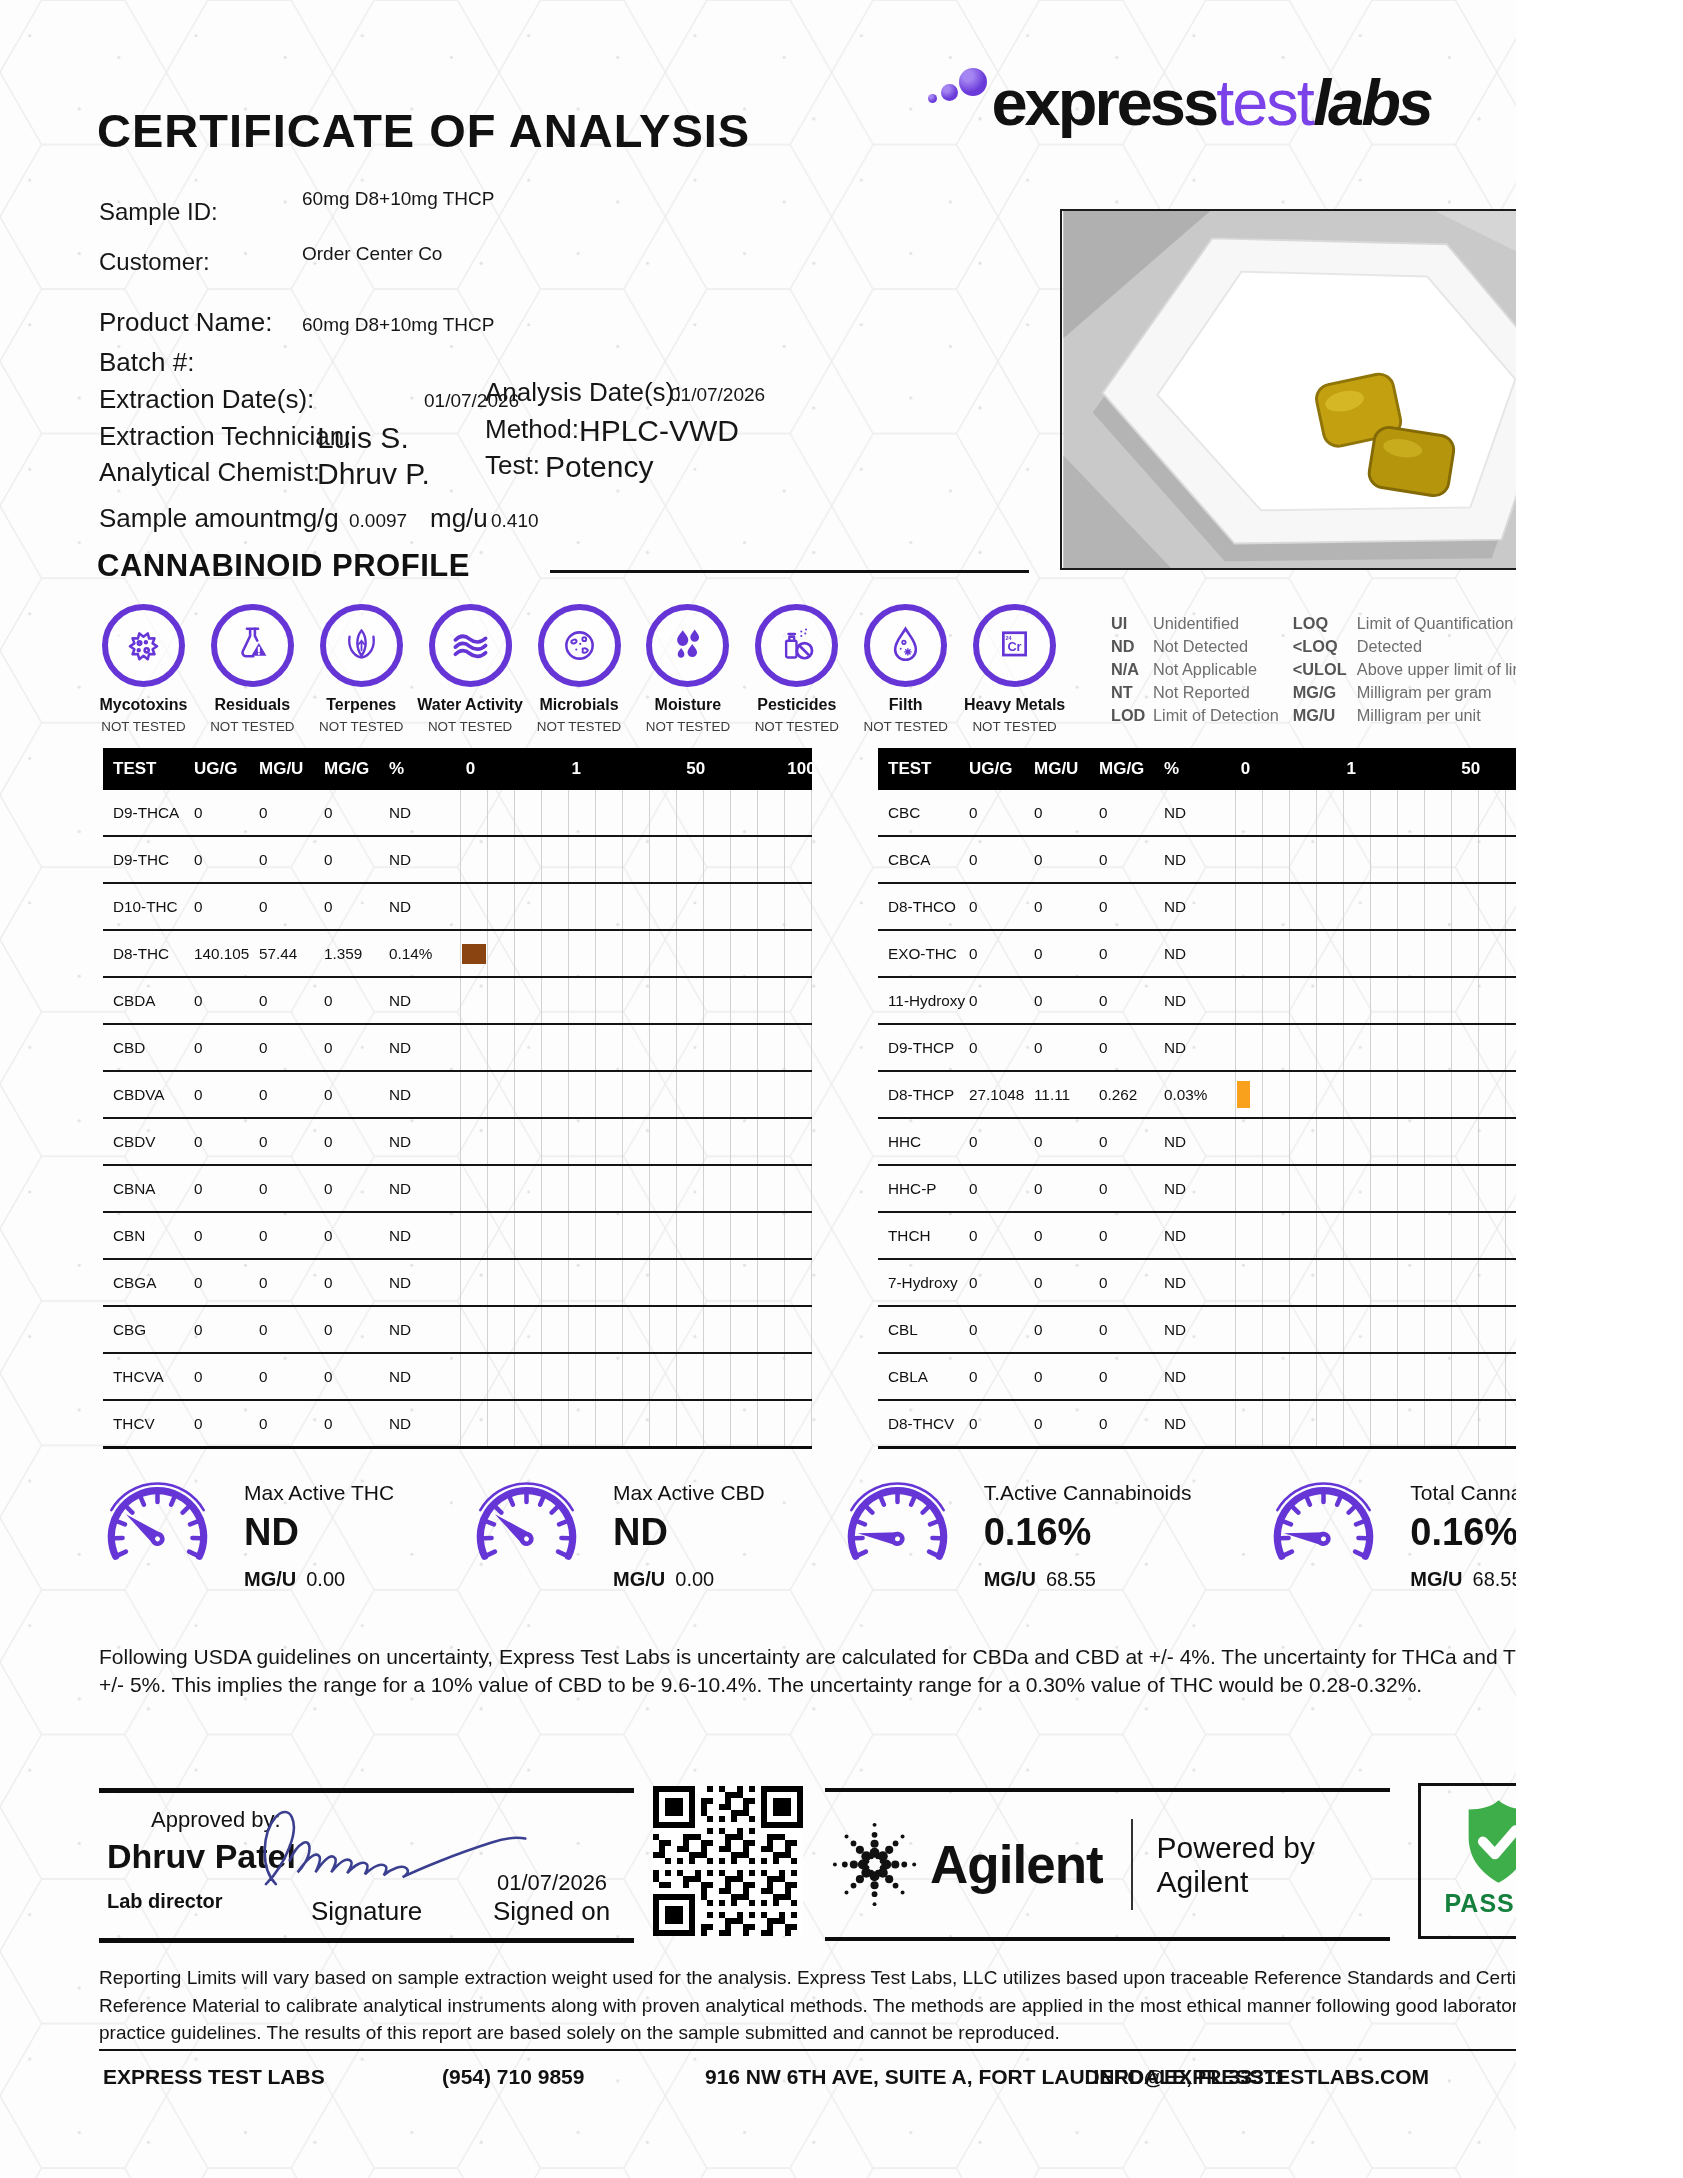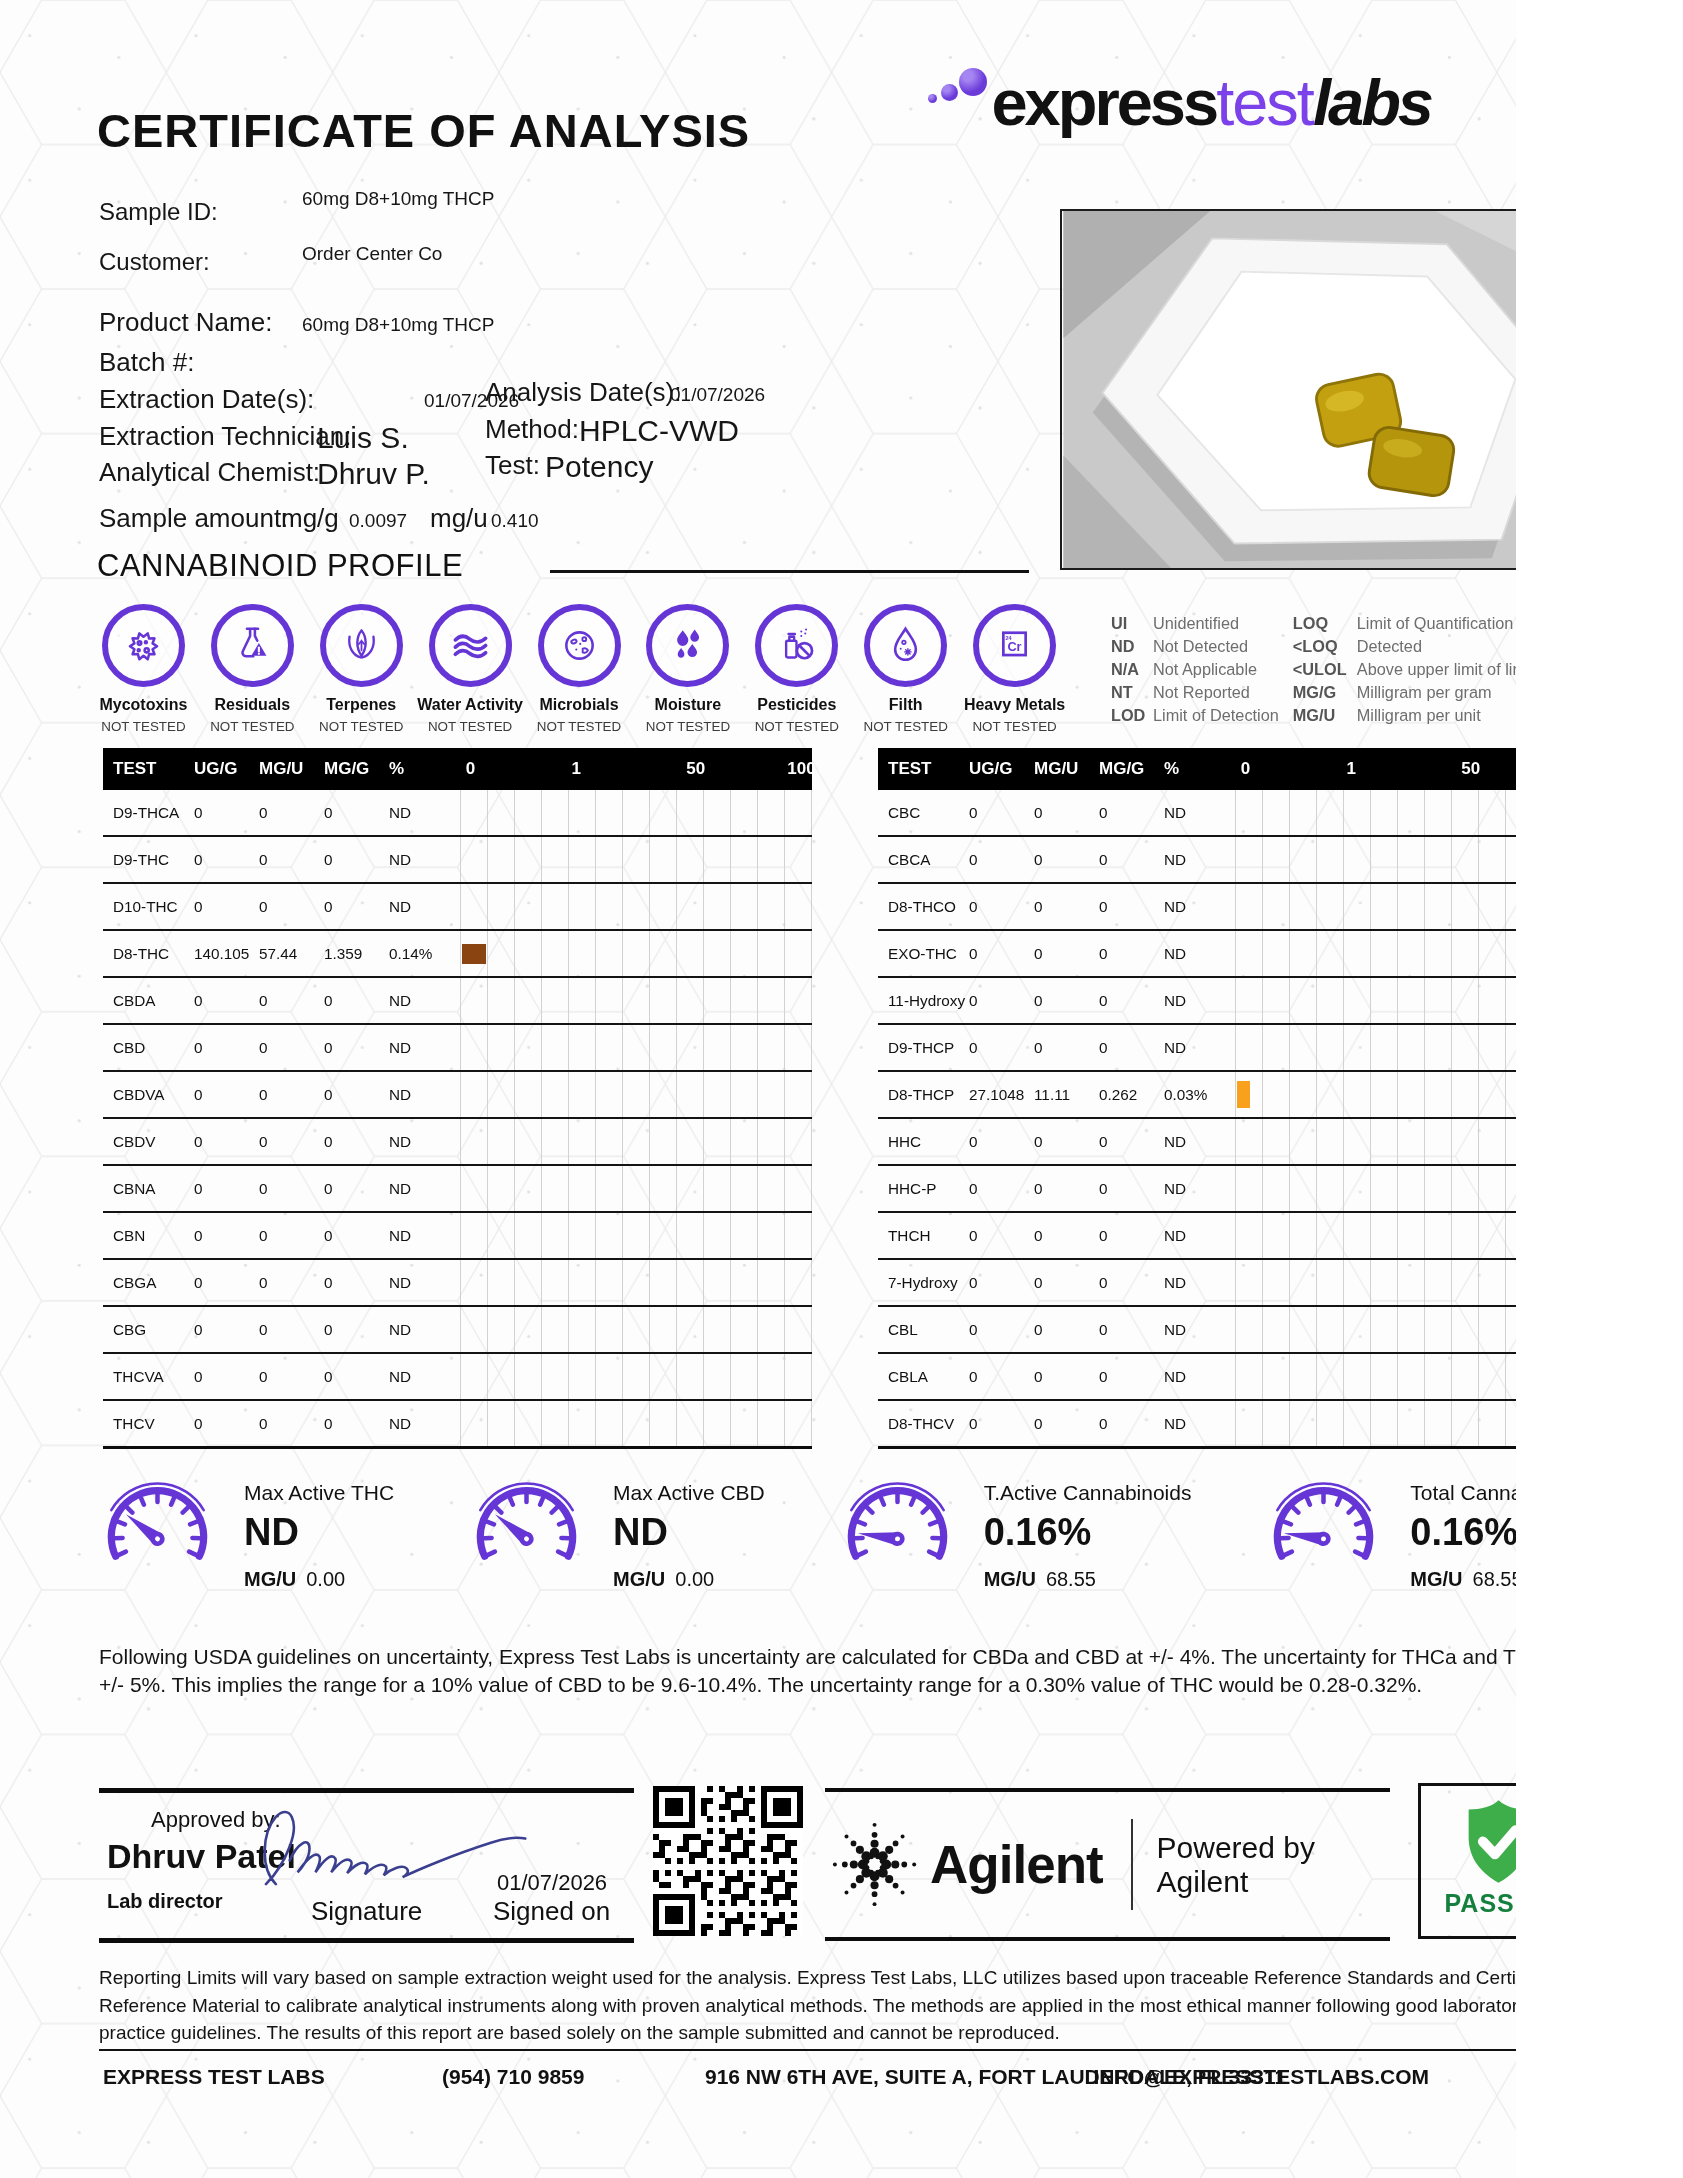--- a/index.html
+++ b/index.html
@@ -19,21 +19,21 @@
   .lt{font-size:65px;font-weight:300;letter-spacing:-2px;color:#7a42e8;}
   .ll{font-size:65px;font-weight:800;font-style:italic;letter-spacing:-3px;}
   
   .lbl{position:absolute;font-size:26px;color:#161616;}
   .lbl.big{font-size:24px;margin-top:24px;}
   .val{position:absolute;font-size:19px;color:#161616;}
   .val.md{font-size:30px;}
   
   .photo{position:absolute;left:1060px;top:209px;width:536px;height:361px;border:2px solid #1c1c1c;box-sizing:border-box;}
   
-  .sect{position:absolute;left:97px;top:548px;font-size:31px;font-weight:400;letter-spacing:0.5px;}
+  .sect{position:absolute;left:97px;top:548px;font-size:31px;font-weight:700;letter-spacing:0.5px;}
   .sectline{position:absolute;left:550px;top:570px;width:479px;height:3px;background:#111;}
   
   .icons{position:absolute;left:89px;top:604px;width:980px;display:flex;z-index:2;}
   .scell{flex:1;text-align:center;}
   .ic{width:71px;height:71px;border:6px solid #6535d6;border-radius:50%;margin:0 auto;display:flex;align-items:center;justify-content:center;background:rgba(255,255,255,.6);}
   .iname{font-weight:bold;font-size:16px;margin-top:9px;}
   .istatus{font-size:13.4px;color:#3c3c3c;margin-top:5px;}
   
   .legend{position:absolute;left:1111px;top:612px;display:flex;gap:14px;font-size:16.3px;color:#6e6e6e;z-index:2;}
   .lrow{line-height:23px;white-space:nowrap;}

